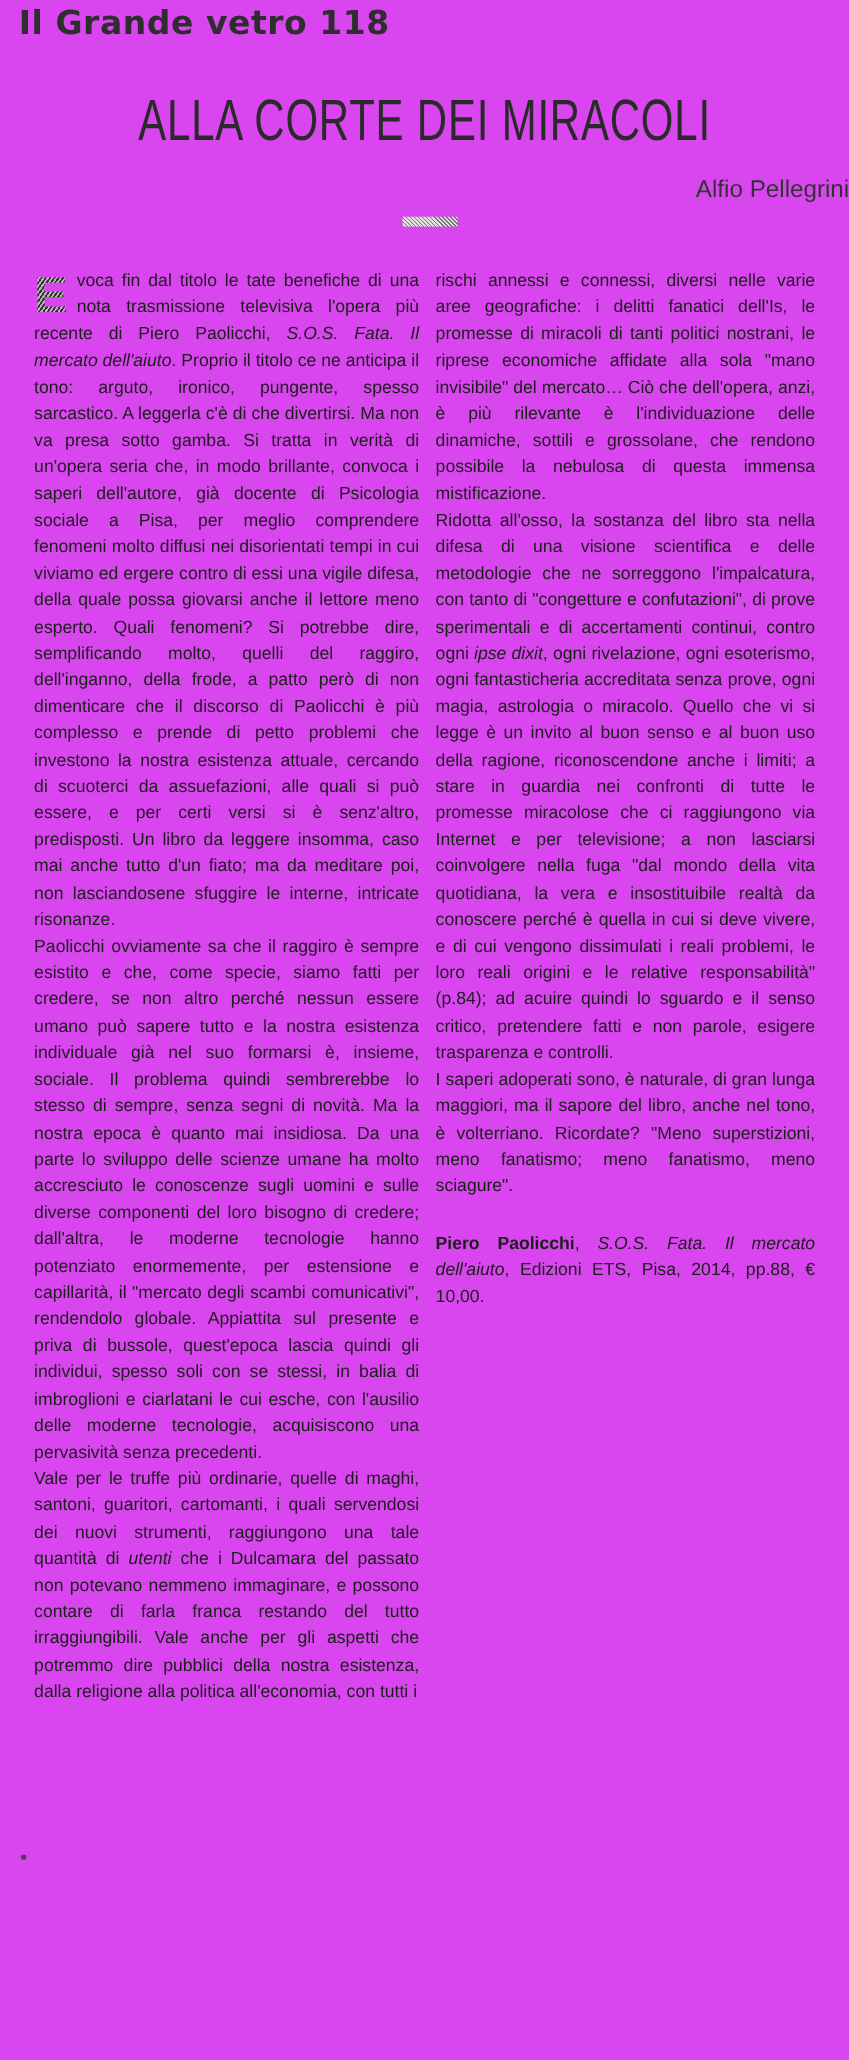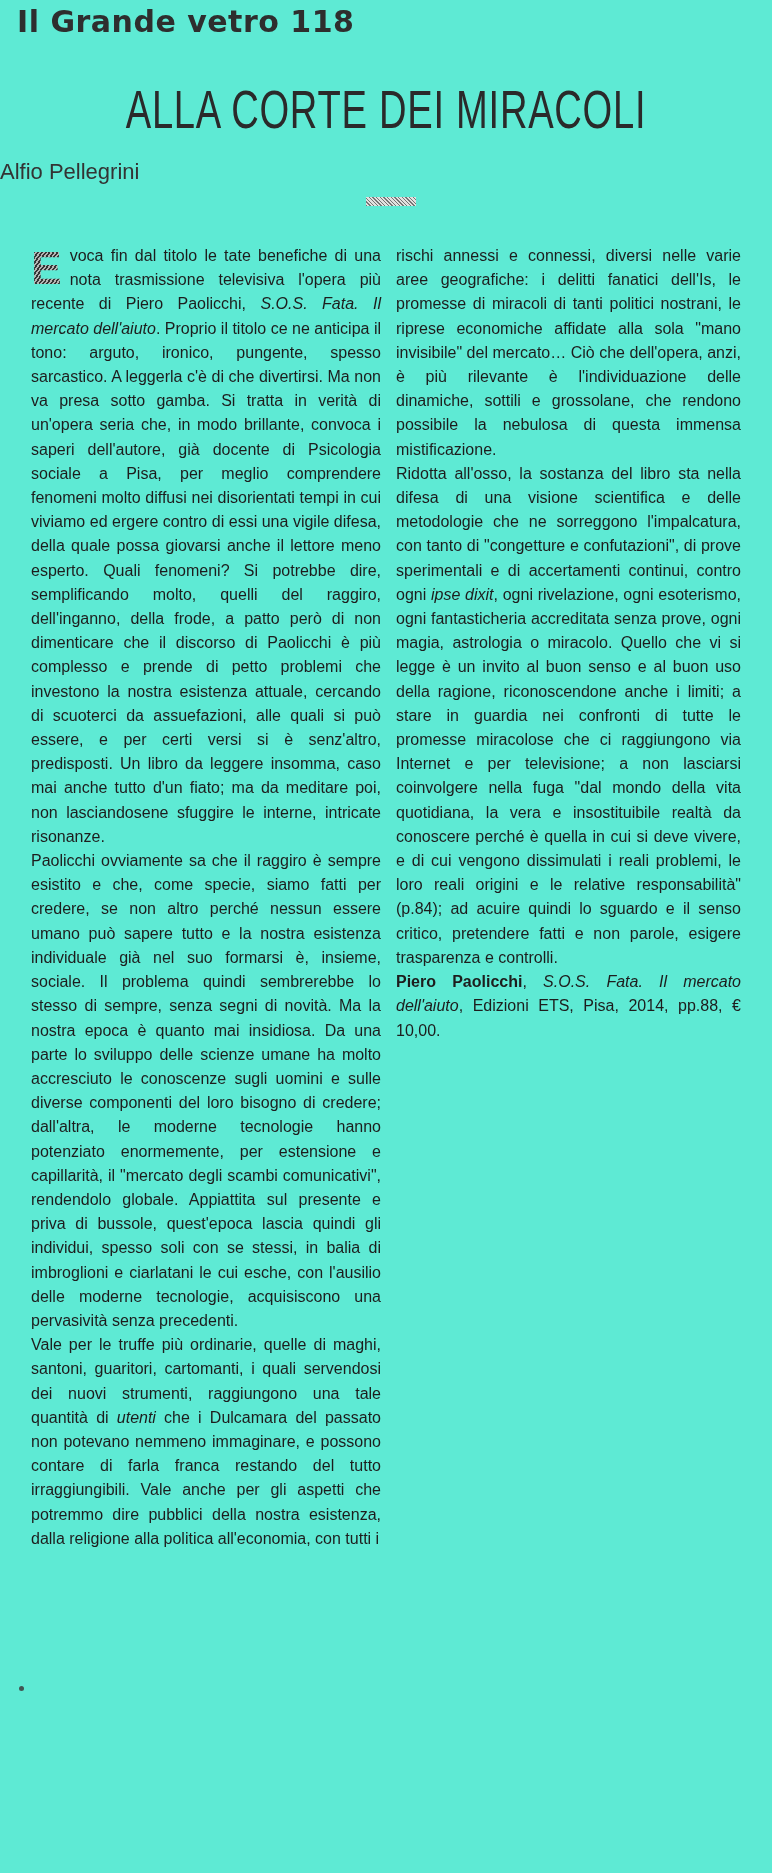--- a/index.html
+++ b/index.html
@@ -1,21 +1,21 @@
 <!DOCTYPE html>
 <html><head>
 <meta charset="utf-8">
 <style>
   html, body { margin: 0; padding: 0; background: #ffffff; }
 
   .page {
     position: relative;
     width: 772px;
     height: 1873px;
-    background: #5eead4;
+    background: #d946ef;
     font-family: "Liberation Sans", sans-serif;
     color: #1d1d1d;
     overflow: hidden;
   }
 
   .masthead {
     position: absolute;
     left: 17px;
     top: 5px;
     font-family: "DejaVu Sans", sans-serif;
@@ -41,21 +41,21 @@
     color: #2a2a2a;
     transform: scaleX(0.72);
     white-space: nowrap;
   }
 
   .author {
     position: absolute;
     left: 0;
     width: 100%;
     top: 159px;
-    text-align: left;
+    text-align: right;
     font-weight: 300;
     font-size: 22px;
     line-height: 26px;
     color: #333333;
   }
 
   .hatch-rule {
     position: absolute;
     left: 366px;
     top: 197px;
@@ -69,21 +69,21 @@
     top: 244px;
     text-align: justify;
     font-size: 16px;
     line-height: 24.2px;
     color: #1d1d1d;
   }
   .col-left  { left: 31px;  width: 350px; }
   .col-right { left: 396px; width: 345px; }
 
   .col p { margin: 0; padding: 0; }
-  .col p.citation { }
+  .col p.citation { margin-top: 28px; }
 
   .it { font-style: italic; }
   .bd { font-weight: bold; }
 
   .dropcap {
     float: left;
     font-weight: bold;
     font-size: 46px;
     line-height: 46px;
     padding: 1px 8px 1px 0;
@@ -123,18 +123,19 @@
 
   <div class="col col-left">
       <p><span class="dropcap">E</span><span>voca fin dal titolo le tate benefiche di una nota trasmissione televisiva l'opera più recente di Piero Paolicchi, </span><span class="it">S.O.S. Fata. Il mercato dell'aiuto</span><span>. Proprio il titolo ce ne anticipa il tono: arguto, ironico, pungente, spesso sarcastico. A leggerla c'è di che divertirsi. Ma non va presa sotto gamba. Si tratta in verità di un'opera seria che, in modo brillante, convoca i saperi dell'autore, già docente di Psicologia sociale a Pisa, per meglio comprendere fenomeni molto diffusi nei disorientati tempi in cui viviamo ed ergere contro di essi una vigile difesa, della quale possa giovarsi anche il lettore meno esperto. Quali fenomeni? Si potrebbe dire, semplificando molto, quelli del raggiro, dell'inganno, della frode, a patto però di non dimenticare che il discorso di Paolicchi è più complesso e prende di petto problemi che investono la nostra esistenza attuale, cercando di scuoterci da assuefazioni, alle quali si può essere, e per certi versi si è senz'altro, predisposti. Un libro da leggere insomma, caso mai anche tutto d'un fiato; ma da meditare poi, non lasciandosene sfuggire le interne, intricate risonanze.</span></p>
       <p><span>Paolicchi ovviamente sa che il raggiro è sempre esistito e che, come specie, siamo fatti per credere, se non altro perché nessun essere umano può sapere tutto e la nostra esistenza individuale già nel suo formarsi è, insieme, sociale. Il problema quindi sembrerebbe lo stesso di sempre, senza segni di novità. Ma la nostra epoca è quanto mai insidiosa. Da una parte lo sviluppo delle scienze umane ha molto accresciuto le conoscenze sugli uomini e sulle diverse componenti del loro bisogno di credere; dall'altra, le moderne tecnologie hanno potenziato enormemente, per estensione e capillarità, il "mercato degli scambi comunicativi", rendendolo globale. Appiattita sul presente e priva di bussole, quest'epoca lascia quindi gli individui, spesso soli con se stessi, in balia di imbroglioni e ciarlatani le cui esche, con l'ausilio delle moderne tecnologie, acquisiscono una pervasività senza precedenti.</span></p>
       <p><span>Vale per le truffe più ordinarie, quelle di maghi, santoni, guaritori, cartomanti, i quali servendosi dei nuovi strumenti, raggiungono una tale quantità di </span><span class="it">utenti</span><span> che i Dulcamara del passato non potevano nemmeno immaginare, e possono contare di farla franca restando del tutto irraggiungibili. Vale anche per gli aspetti che potremmo dire pubblici della nostra esistenza, dalla religione alla politica all'economia, con tutti i</span></p>
     </div>
 
   <div class="col col-right">
       <p><span>rischi annessi e connessi, diversi nelle varie aree geografiche: i delitti fanatici dell'Is, le promesse di miracoli di tanti politici nostrani, le riprese economiche affidate alla sola "mano invisibile" del mercato… Ciò che dell'opera, anzi, è più rilevante è l'individuazione delle dinamiche, sottili e grossolane, che rendono possibile la nebulosa di questa immensa mistificazione.</span></p>
       <p><span>Ridotta all'osso, la sostanza del libro sta nella difesa di una visione scientifica e delle metodologie che ne sorreggono l'impalcatura, con tanto di "congetture e confutazioni", di prove sperimentali e di accertamenti continui, contro ogni </span><span class="it">ipse dixit</span><span>, ogni rivelazione, ogni esoterismo, ogni fantasticheria accreditata senza prove, ogni magia, astrologia o miracolo. Quello che vi si legge è un invito al buon senso e al buon uso della ragione, riconoscendone anche i limiti; a stare in guardia nei confronti di tutte le promesse miracolose che ci raggiungono via Internet e per televisione; a non lasciarsi coinvolgere nella fuga "dal mondo della vita quotidiana, la vera e insostituibile realtà da conoscere perché è quella in cui si deve vivere, e di cui vengono dissimulati i reali problemi, le loro reali origini e le relative responsabilità" (p.84); ad acuire quindi lo sguardo e il senso critico, pretendere fatti e non parole, esigere trasparenza e controlli.</span></p>
+      <p><span>I saperi adoperati sono, è naturale, di gran lunga maggiori, ma il sapore del libro, anche nel tono, è volterriano. Ricordate? "Meno superstizioni, meno fanatismo; meno fanatismo, meno sciagure".</span></p>
       <p class="citation"><span class="bd">Piero Paolicchi</span><span>, </span><span class="it">S.O.S. Fata. Il mercato dell'aiuto</span><span>, Edizioni ETS, Pisa, 2014, pp.88, € 10,00.</span></p>
     </div>
 
   <div class="speck"></div>
 
 </div>
 
 </body></html>

